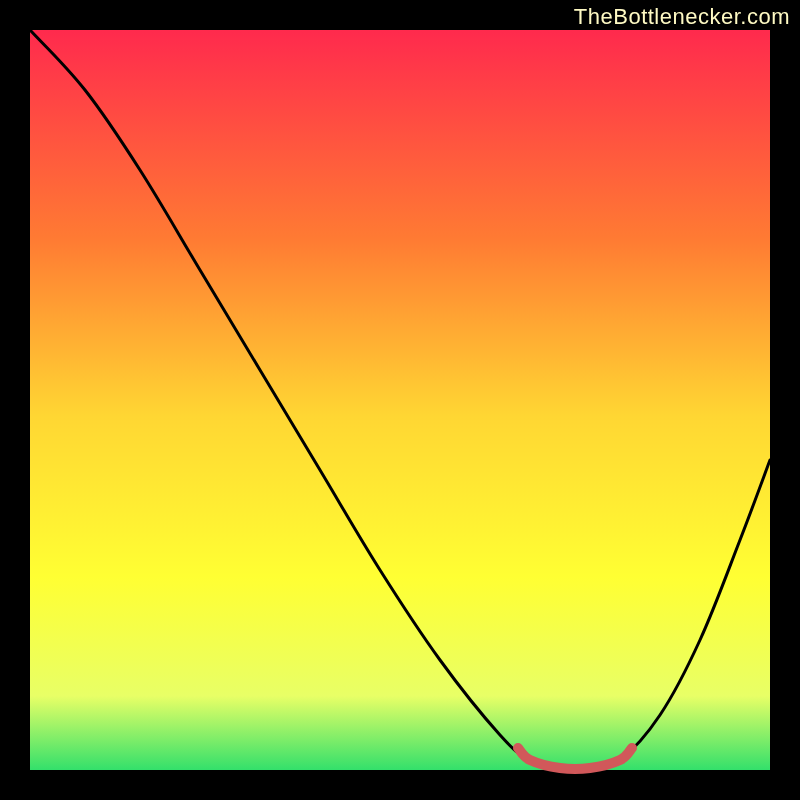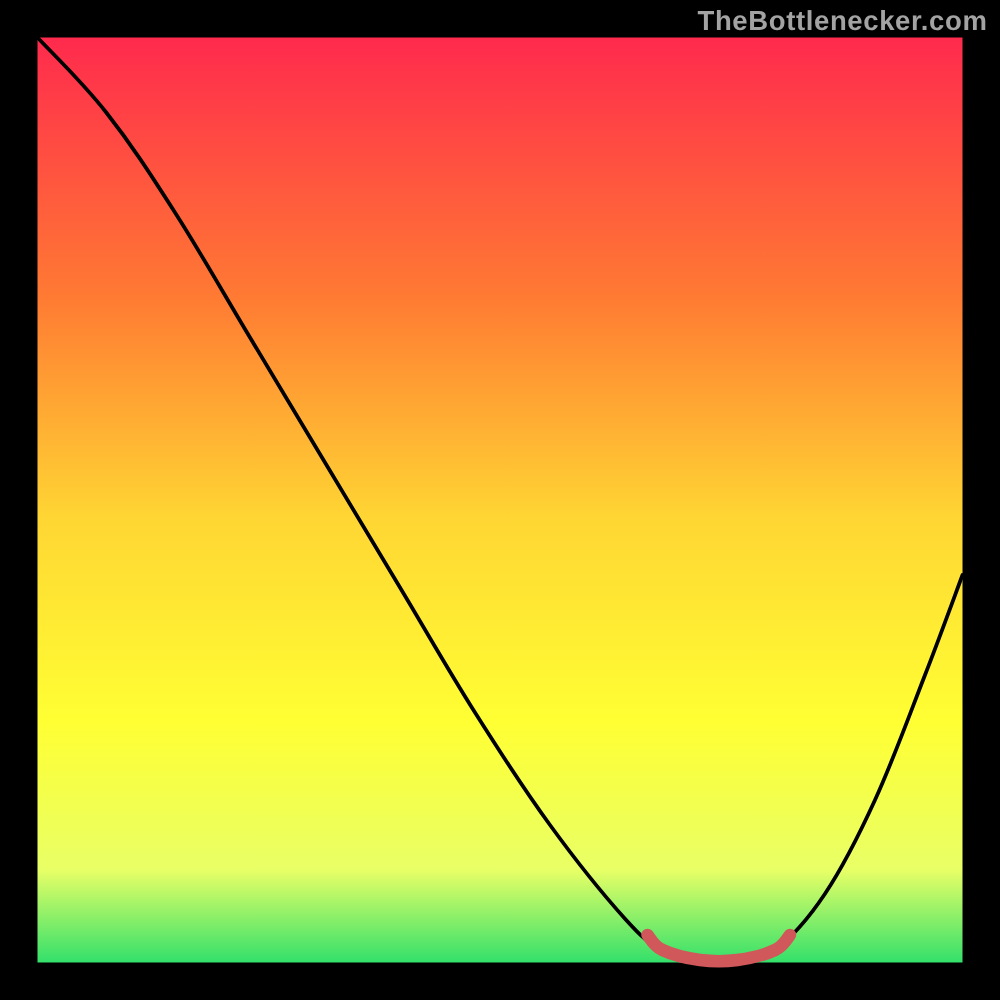--- a/index.html
+++ b/index.html
@@ -14,23 +14,23 @@
   .frame {
     position: relative;
     width: 800px;
     height: 800px;
     background: #000000;
   }
   .watermark {
     position: absolute;
     top: 4px;
     right: 10px;
-    color: #a3a3a3;
+    color: #fef9c3;
     font-size: 22px;
-    font-weight: 700;
+    font-weight: 400;
     letter-spacing: 0.5px;
     user-select: none;
   }
   .plot-svg {
     position: absolute;
     top: 0;
     left: 0;
   }
 </style>
 </head>

